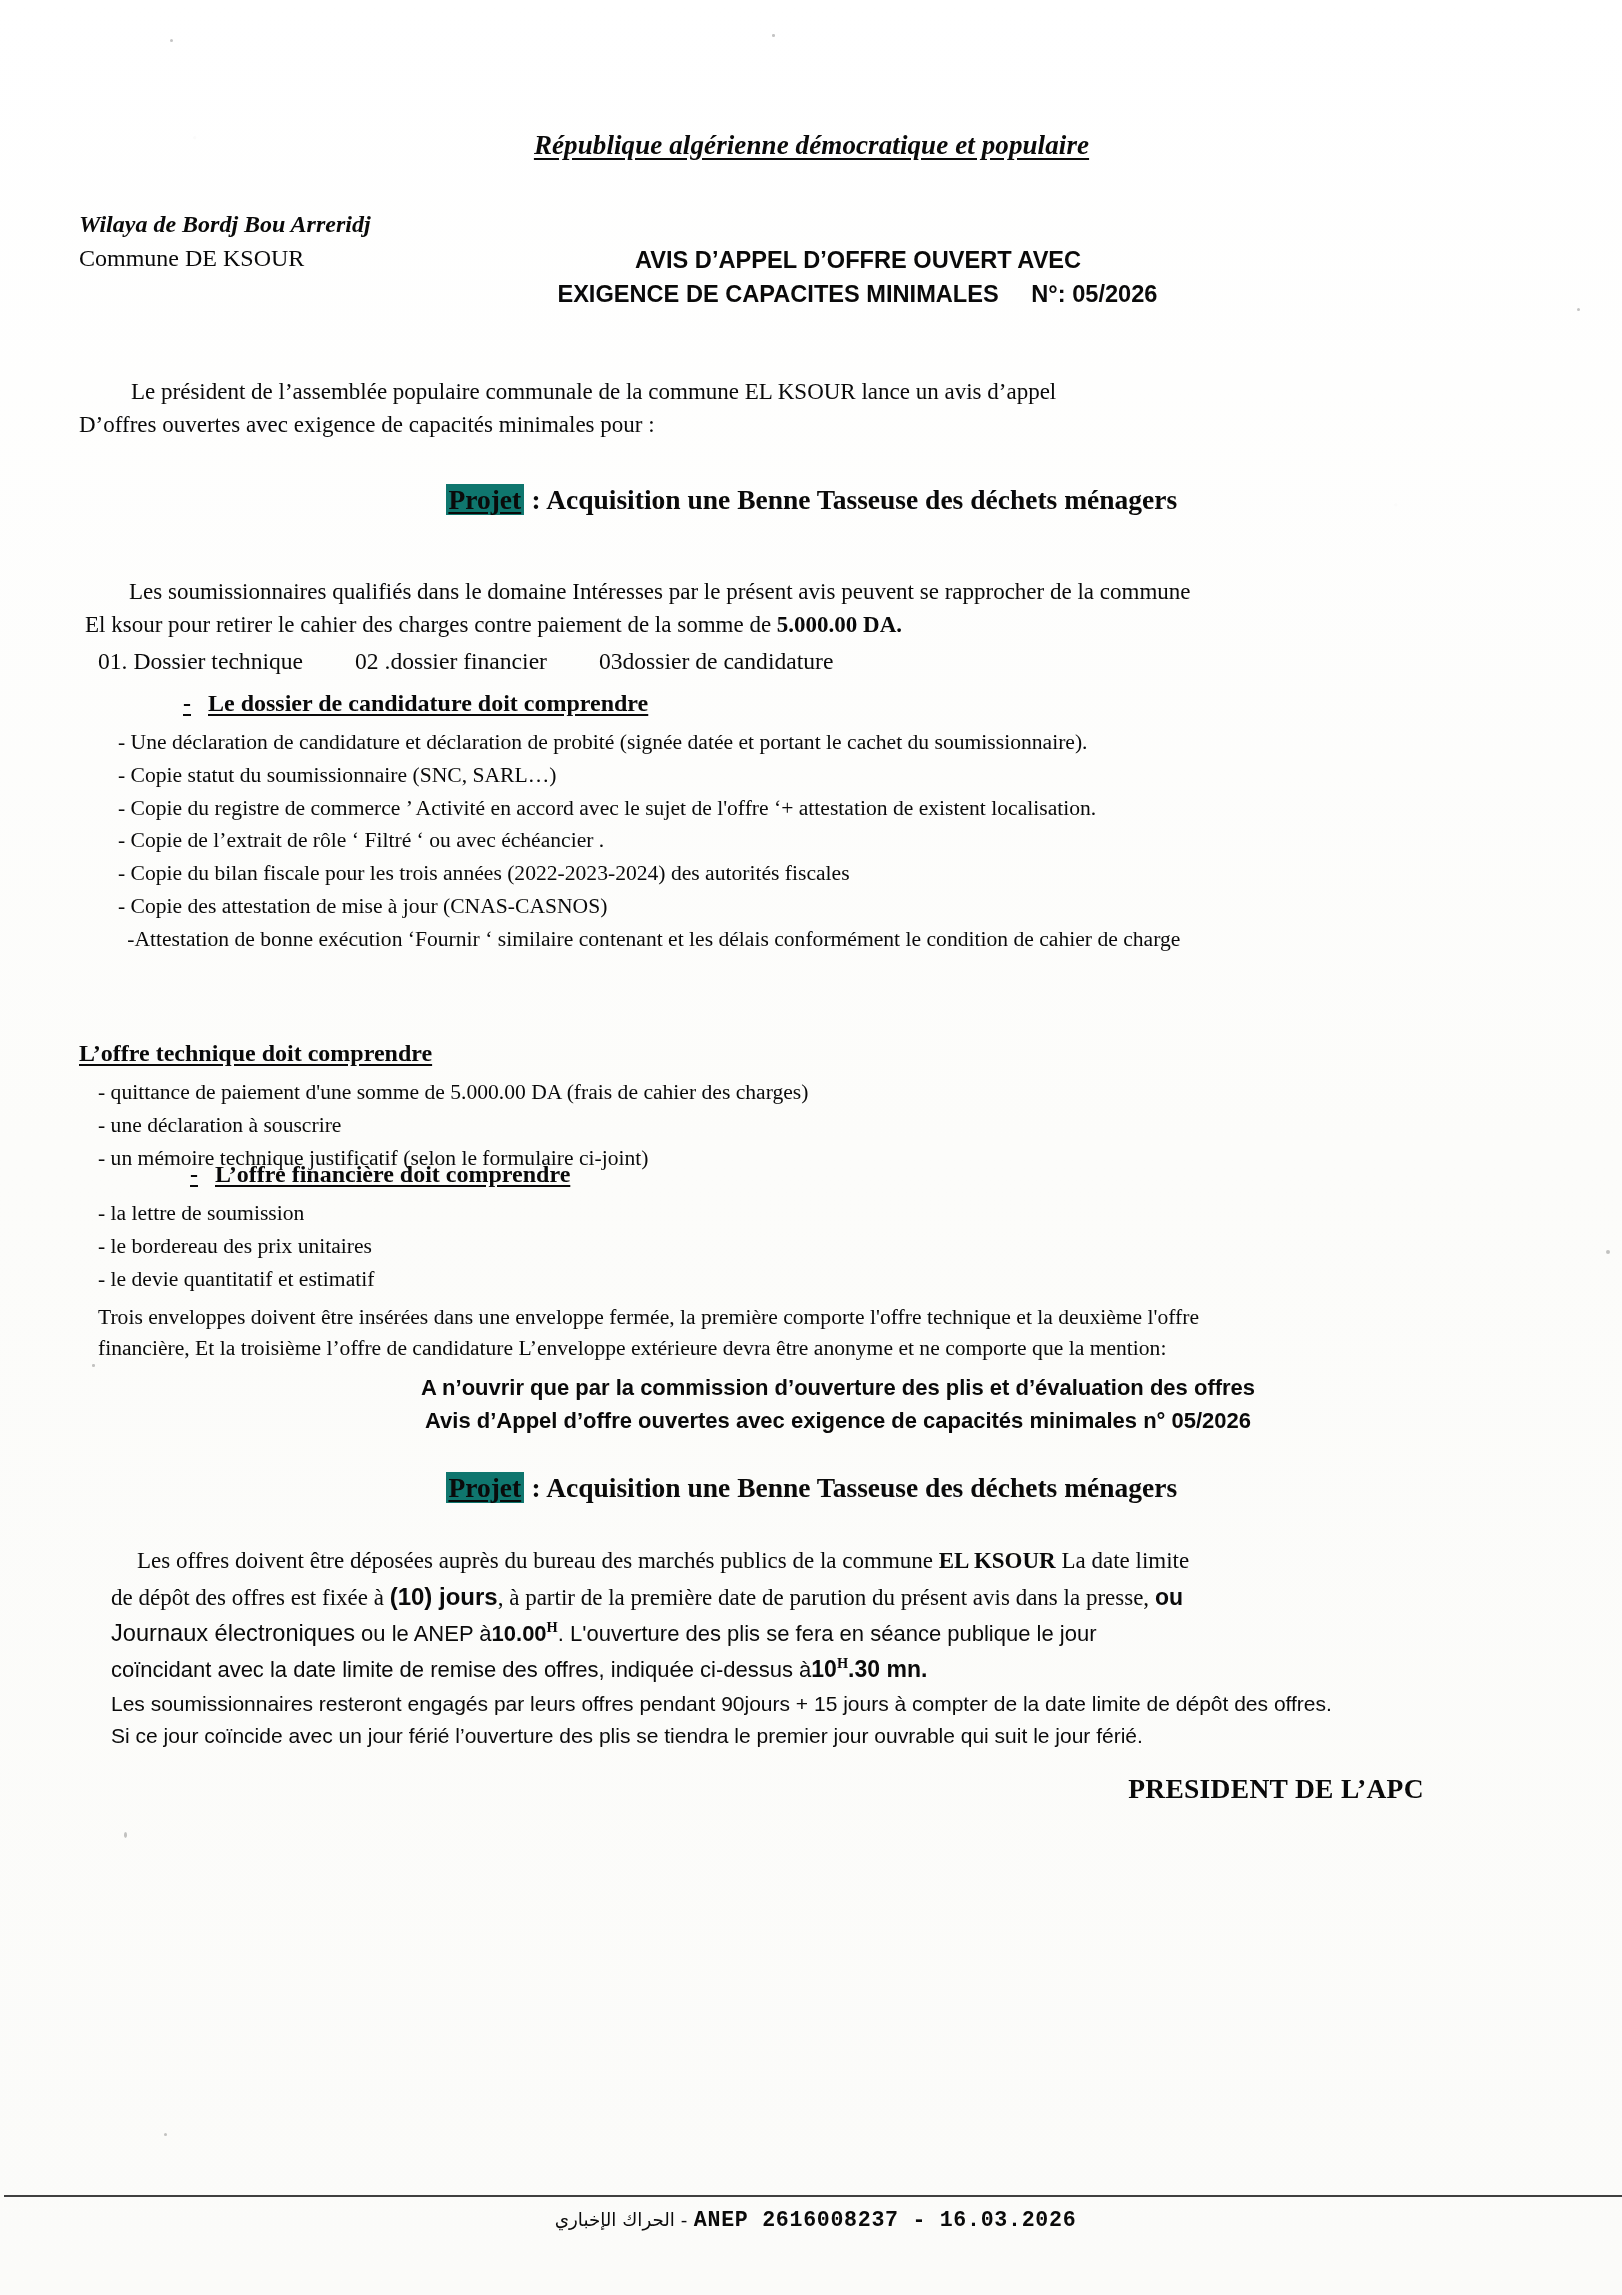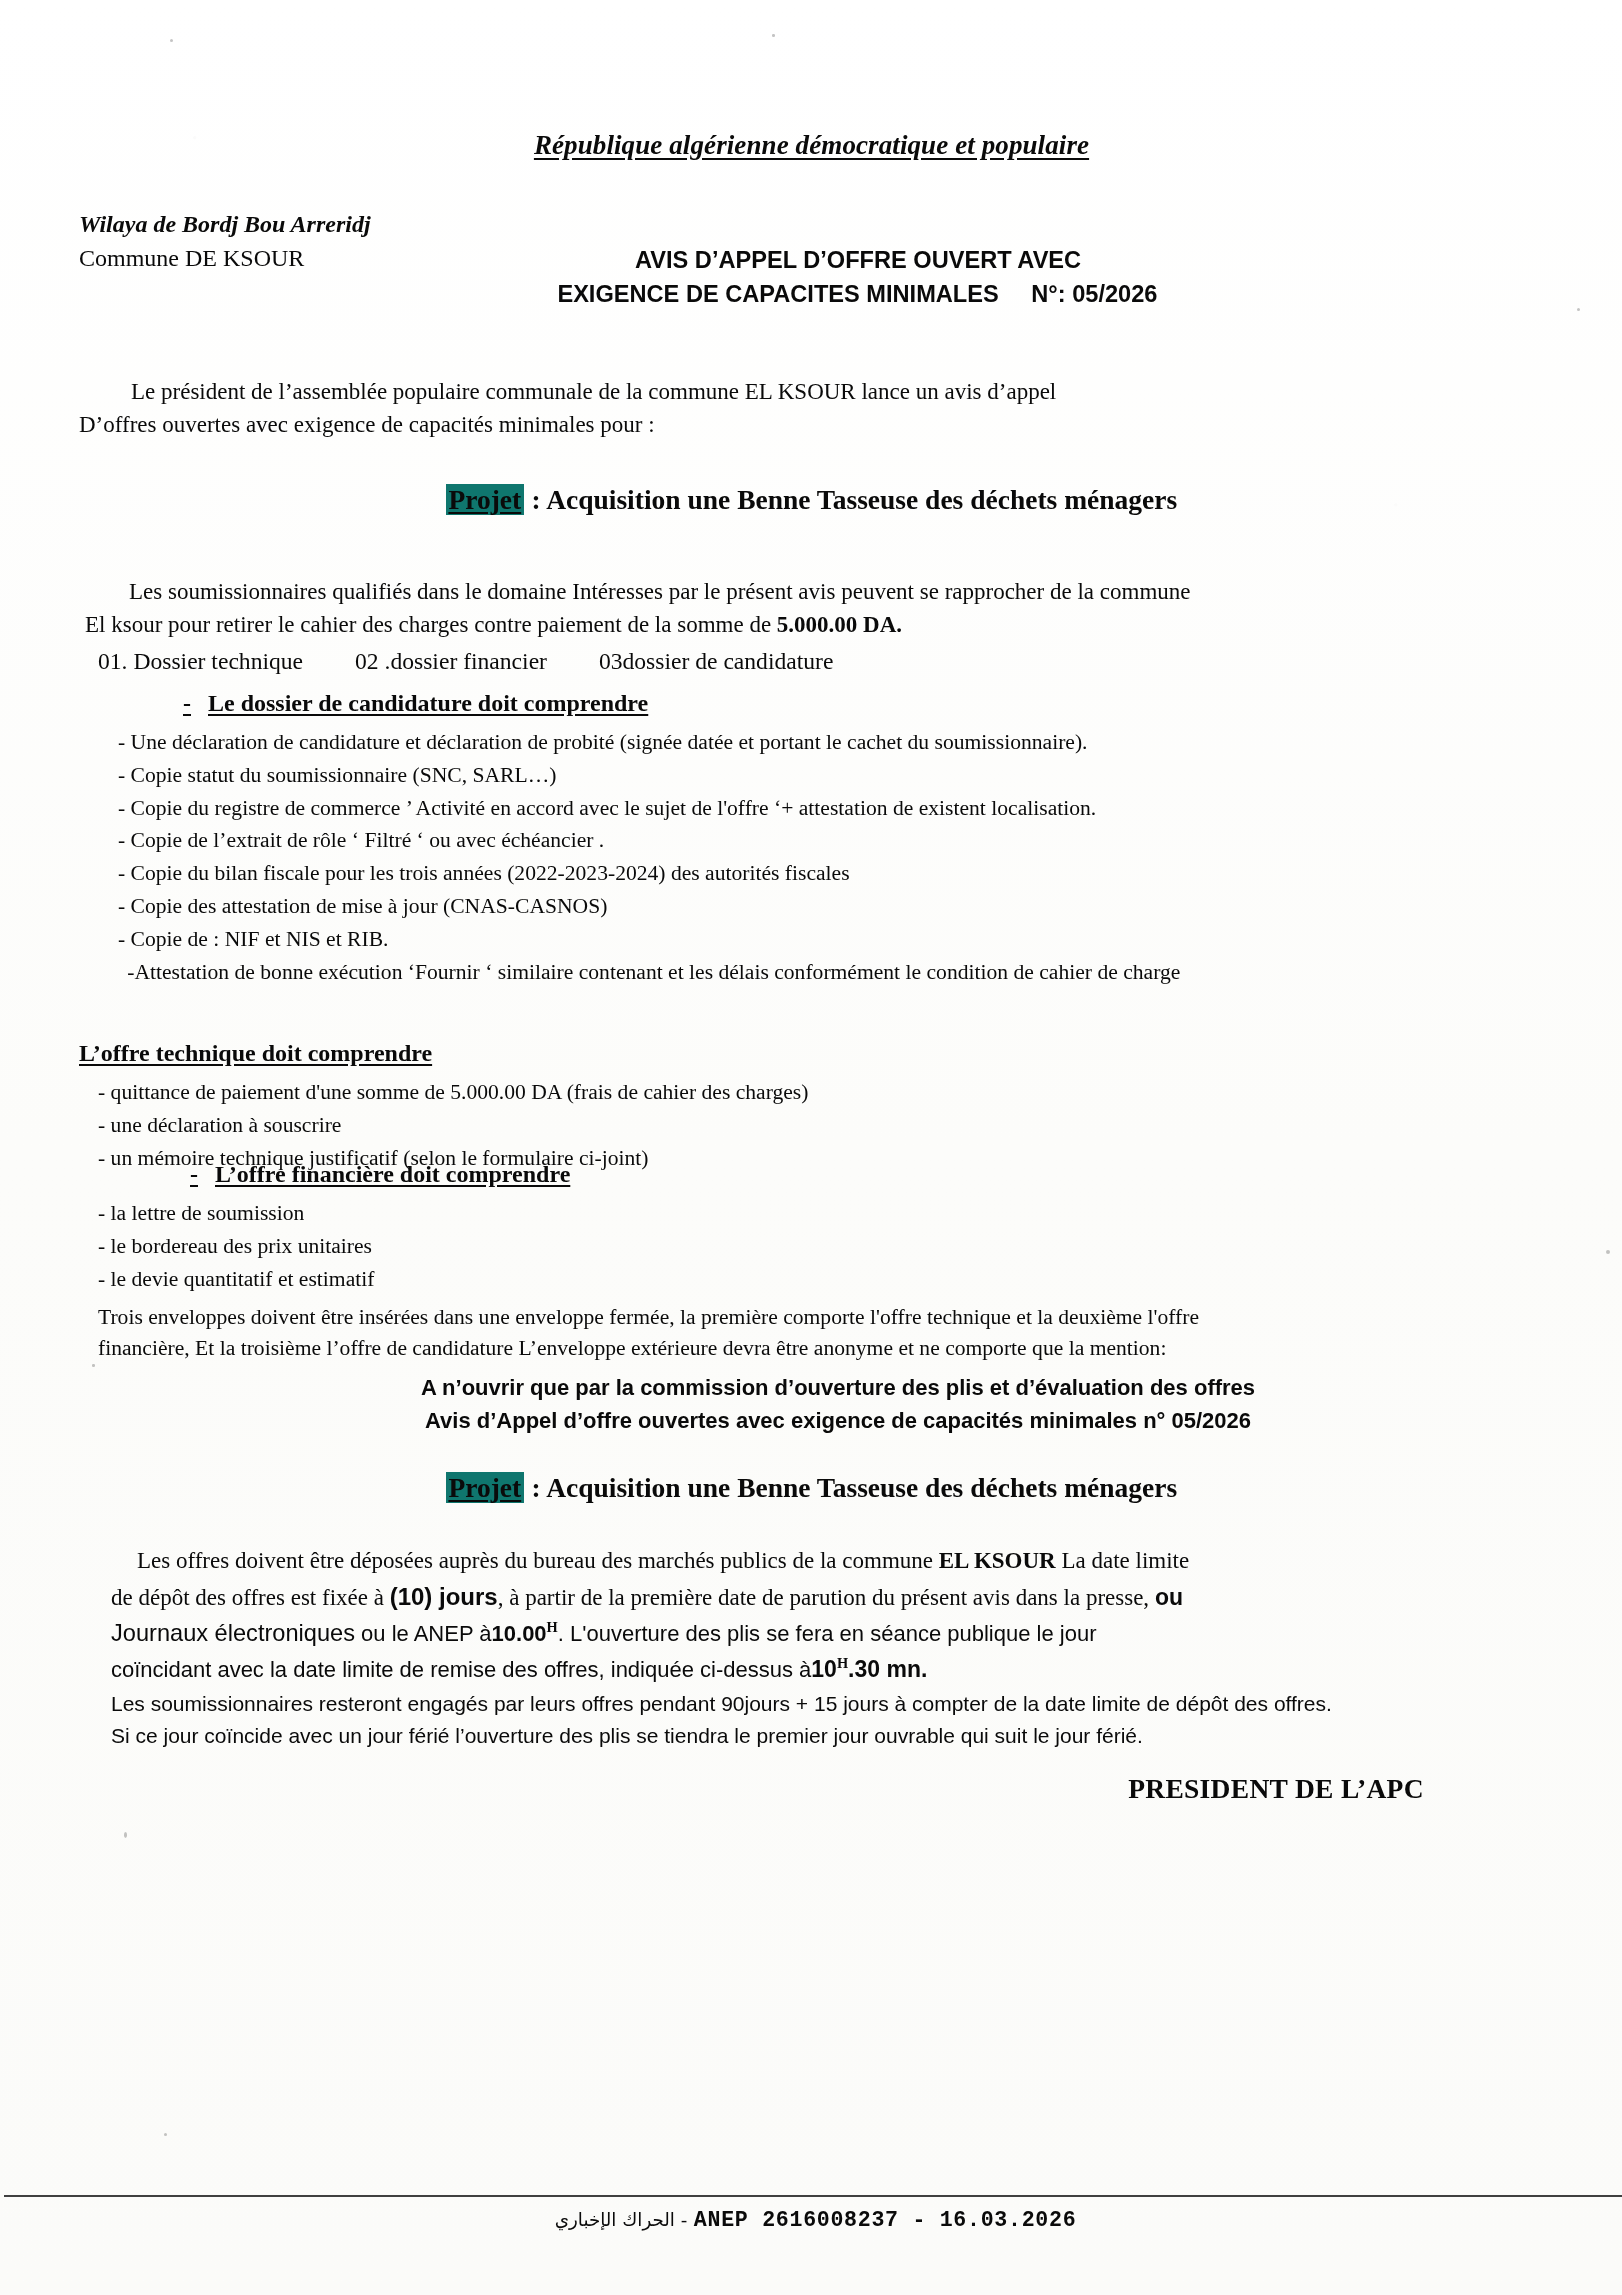--- a/index.html
+++ b/index.html
@@ -309,21 +309,20 @@
       <span class="dash">-</span><span>Le dossier de candidature doit comprendre</span>
     </div>
 
     <div class="bullets" id="bullets-candidature">
       <div>- Une déclaration de candidature et déclaration de probité (signée datée et portant le cachet du soumissionnaire).</div>
       <div>- Copie statut du soumissionnaire  (SNC, SARL…)</div>
       <div>- Copie du registre de commerce ’ Activité en accord avec le sujet de l'offre ‘+ attestation de existent localisation.</div>
       <div>- Copie de l’extrait de rôle ‘ Filtré ‘ ou avec échéancier .</div>
       <div>- Copie du bilan fiscale pour les trois années (2022-2023-2024) des autorités fiscales</div>
       <div>- Copie des attestation de mise à jour (CNAS-CASNOS)</div>
-      <div>- Copie de : NIF et NIS  et RIB.</div>
       <div style="margin-left:9.2px;">-Attestation de bonne exécution ‘Fournir ‘ similaire contenant et les délais conformément le condition de cahier de charge</div>
     </div>
 
     <div class="sec-head" id="head-technique">L’offre technique  doit comprendre</div>
 
     <div class="bullets" id="bullets-technique">
       <div>- quittance de paiement d'une somme de 5.000.00 DA (frais de cahier des charges)</div>
       <div>- une déclaration à souscrire</div>
       <div>- un mémoire technique justificatif (selon le formulaire ci-joint)</div>
     </div>

